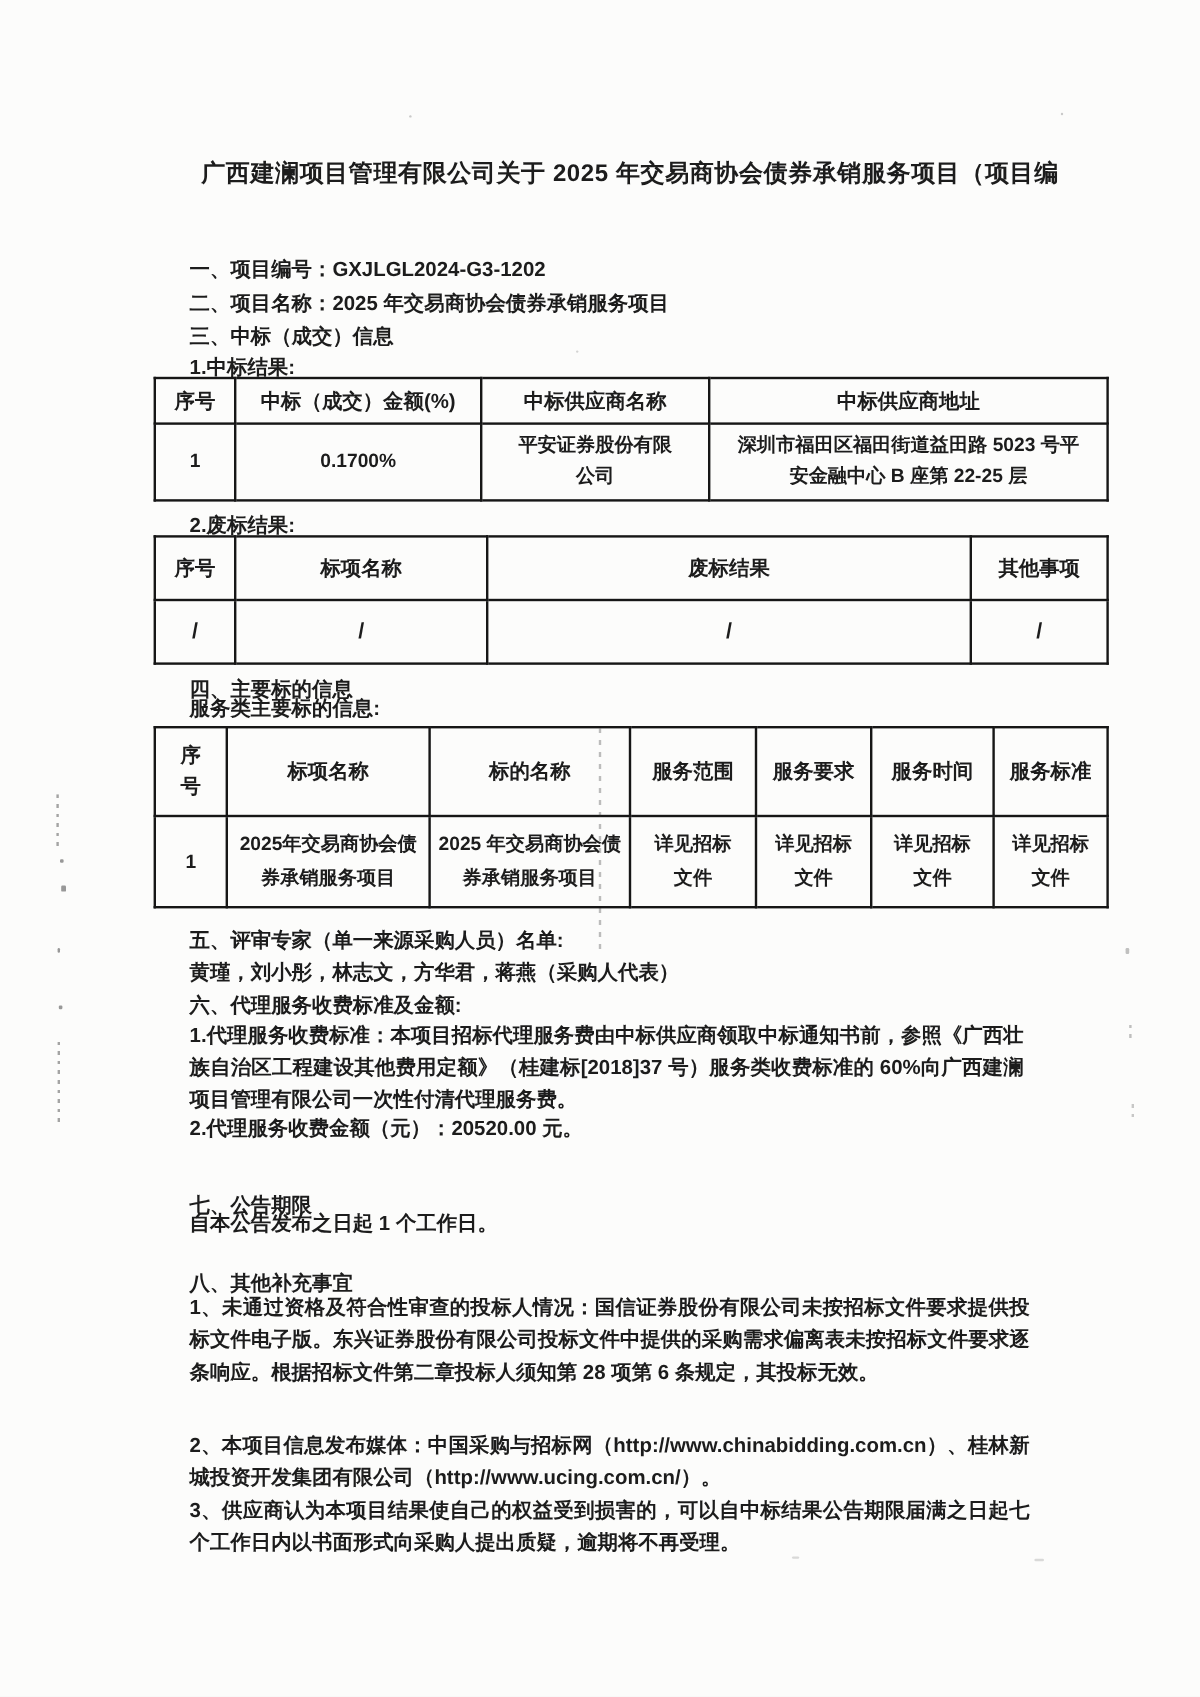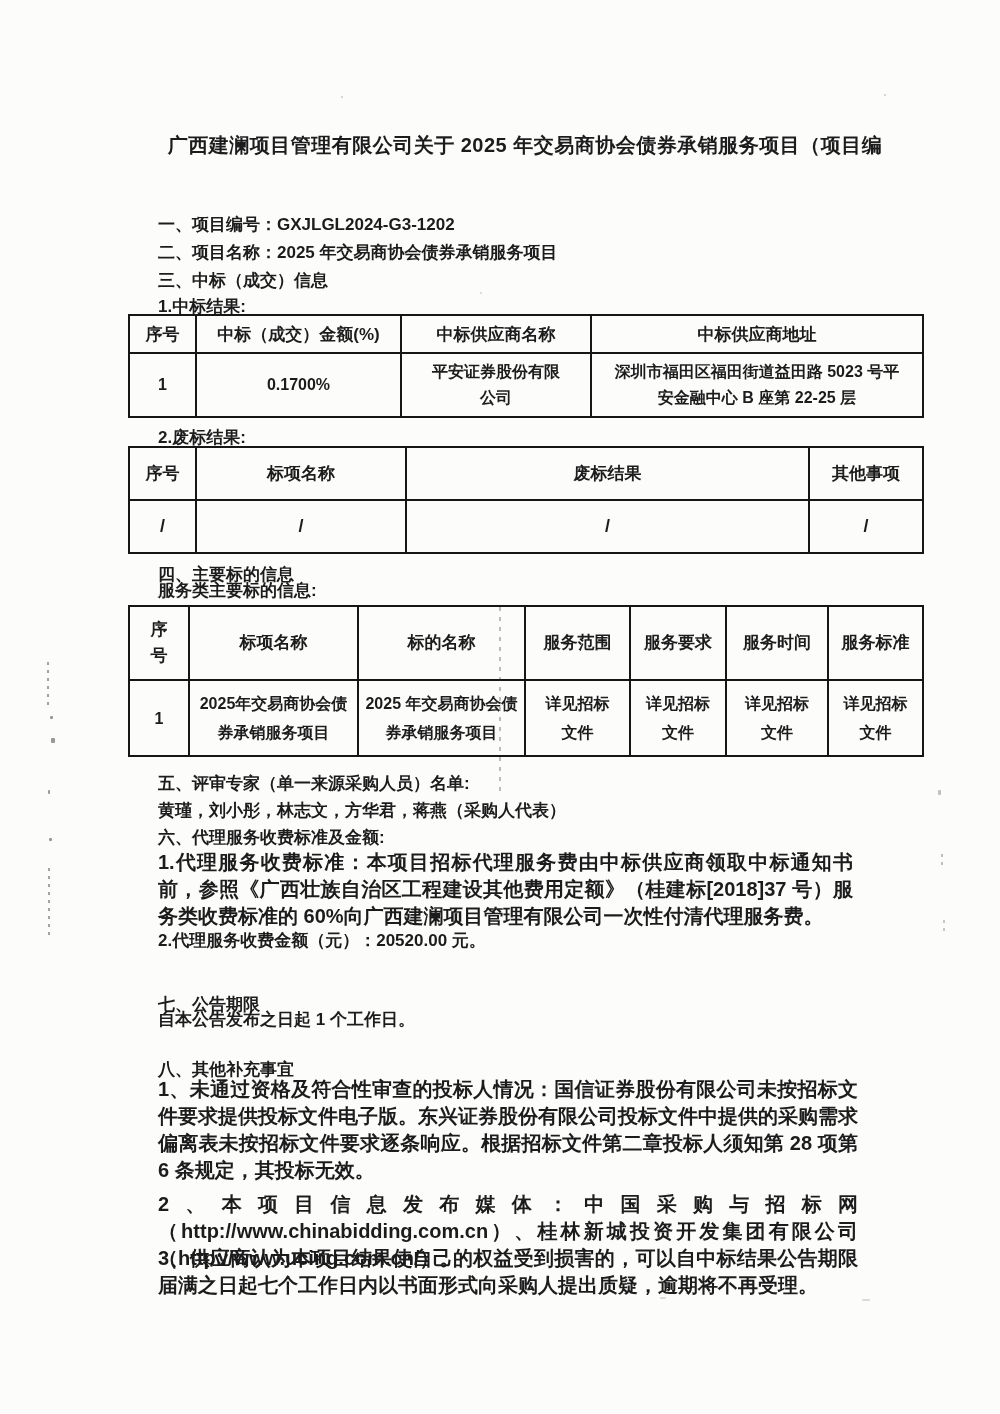--- a/index.html
+++ b/index.html
@@ -16,21 +16,21 @@
   }
   .content{position:absolute;left:128px;top:0;width:794px;}
   .abs{position:absolute;}
   .doc-title{
     left:0;top:130px;width:794px;
     text-align:center;
     font-size:20px;line-height:30px;font-weight:700;
     letter-spacing:.5px;
   }
   .sec{font-size:17px;line-height:27px;white-space:nowrap;}
-  .para{font-size:20px;line-height:27px;text-align:justify;}
+  .para{font-size:17px;line-height:27px;text-align:justify;}
   .doc-table{
     position:absolute;left:0;
     border-collapse:collapse;table-layout:fixed;
     width:794px;
   }
   .doc-table th,.doc-table td{
     border:2px solid #161616;
     text-align:center;vertical-align:middle;
     padding:0 0;
     font-size:17px;

